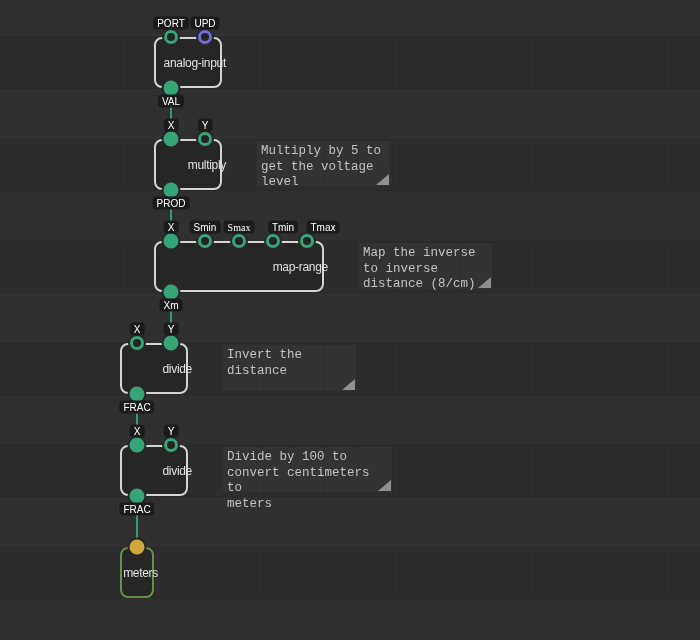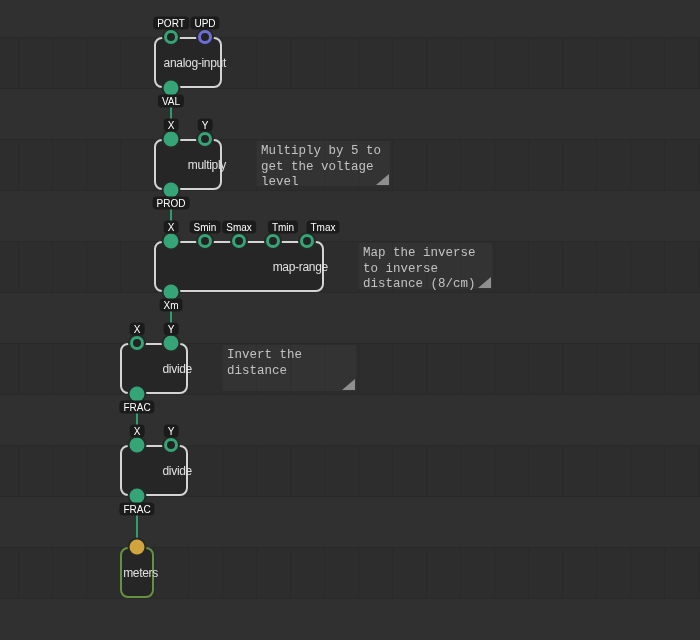--- a/index.html
+++ b/index.html
@@ -82,20 +82,26 @@
         <div class="c-line">Map the inverse</div>
         <div class="c-line">to inverse</div>
         <div class="c-line">distance (8/cm)</div>
         <div class="comment-resize"></div>
       </div>
       <div class="comment" style="left: 222px; top: 345px; width: 134px; height: 46px;">
         <div class="c-line">Invert the</div>
         <div class="c-line">distance</div>
         <div class="comment-resize"></div>
       </div>
+      <div class="comment" style="left: 222px; top: 447px; width: 170px; height: 45px;">
+        <div class="c-line">Divide by 100 to</div>
+        <div class="c-line">convert centimeters to</div>
+        <div class="c-line">meters</div>
+        <div class="comment-resize"></div>
+      </div>
     </div>
   <div class="layer" id="wires-layer">
       <div class="wire" style="left: 170px; top: 88px; height: 51px; background: rgb(47, 158, 110);"></div>
       <div class="wire" style="left: 170px; top: 190px; height: 51px; background: rgb(47, 158, 110);"></div>
       <div class="wire" style="left: 170px; top: 292px; height: 51px; background: rgb(47, 158, 110);"></div>
       <div class="wire" style="left: 136px; top: 394px; height: 51px; background: rgb(47, 158, 110);"></div>
       <div class="wire" style="left: 136px; top: 496px; height: 51px; background: rgb(47, 158, 110);"></div>
     </div>
   <div class="layer" id="nodes-layer">
       <div class="node" style="left: 154px; top: 37px; width: 68px; height: 51px;">
@@ -116,21 +122,21 @@
         <div class="port filled" style="left: 15px; top: 49px; background: rgb(53, 164, 118);"></div>
         <div class="pill" style="left: 15px; top: 62px;">PROD</div>
       </div>
       <div class="node" style="left: 154px; top: 241px; width: 170px; height: 51px;">
         <div class="node-label">map-range</div>
         <div class="port filled" style="left: 15px; top: -2px; background: rgb(53, 164, 118);"></div>
         <div class="pill" style="left: 15px; top: -16px;">X</div>
         <div class="port ring" style="left: 49px; top: -2px; border-color: rgb(53, 164, 118);"></div>
         <div class="pill" style="left: 49px; top: -16px;">Smin</div>
         <div class="port ring" style="left: 83px; top: -2px; border-color: rgb(53, 164, 118);"></div>
-        <div class="pill" style="left: 83px; top: -16px;">Smax</div>
+        <div class="pill" style="left: 83px; top: -16px; font-family: Liberation Serif, serif;">Smax</div>
         <div class="port ring" style="left: 117px; top: -2px; border-color: rgb(53, 164, 118);"></div>
         <div class="pill" style="left: 127px; top: -16px;">Tmin</div>
         <div class="port ring" style="left: 151px; top: -2px; border-color: rgb(53, 164, 118);"></div>
         <div class="pill" style="left: 167px; top: -16px;">Tmax</div>
         <div class="port filled" style="left: 15px; top: 49px; background: rgb(53, 164, 118);"></div>
         <div class="pill" style="left: 15px; top: 62px;">Xm</div>
       </div>
       <div class="node" style="left: 120px; top: 343px; width: 68px; height: 51px;">
         <div class="node-label">divide</div>
         <div class="port ring" style="left: 15px; top: -2px; border-color: rgb(53, 164, 118);"></div>

